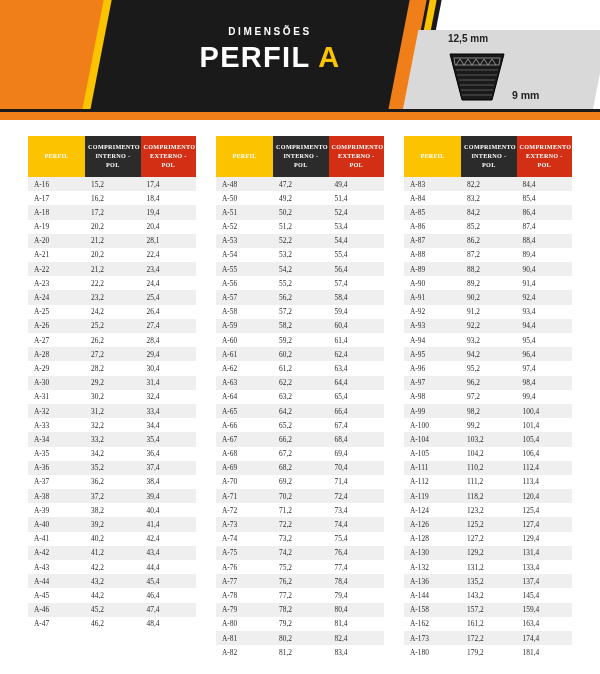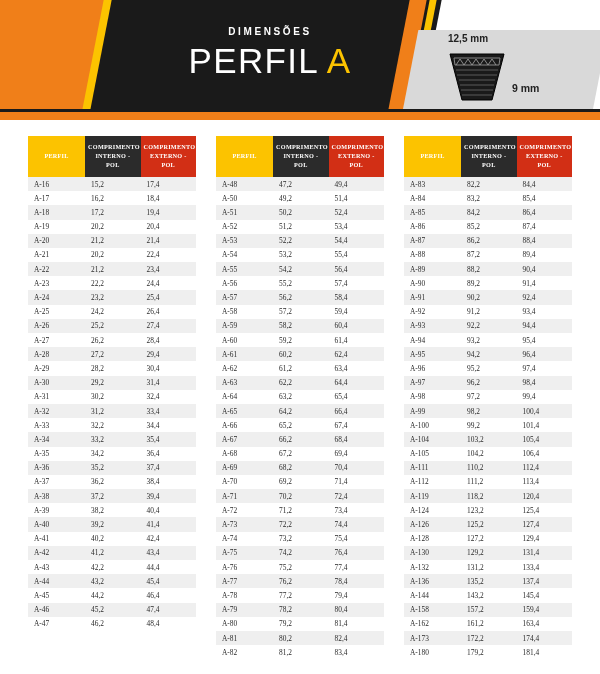--- a/index.html
+++ b/index.html
@@ -87,22 +87,22 @@
   }
   .hdr-kicker {
     font-size: 10px;
     letter-spacing: 2.6px;
     font-weight: bold;
     color: #ffffff;
     text-transform: uppercase;
     margin-bottom: 4px;
   }
   .hdr-main {
-    font-size: 35px;
-    font-weight: normal;
+    font-size: 29px;
+    font-weight: bold;
     letter-spacing: 1.3px;
     color: #ffffff;
     text-transform: uppercase;
   }
   .hdr-main .accent { color: #fcc300; }
 
   
   .belt-panel {
     position: absolute;
     left: 410px; top: 30px;
@@ -117,21 +117,21 @@
   }
   .belt-dim-top {
     position: absolute;
     left: 28px; top: 3px;
     font-size: 10px;
     font-weight: bold;
     color: #222222;
   }
   .belt-dim-right {
     position: absolute;
-    left: 92px; top: 52px;
+    left: 92px; top: 59px;
     font-size: 10.5px;
     font-weight: bold;
     color: #222222;
   }
   .belt-shape {
     position: absolute;
     left: 28px; top: 22px;
     width: 58px; height: 50px;
   }
 
@@ -261,21 +261,21 @@
               <td class="c-ext">19,4</td>
             </tr>
             <tr>
               <td class="c-perfil">A-19</td>
               <td class="c-int">20,2</td>
               <td class="c-ext">20,4</td>
             </tr>
             <tr>
               <td class="c-perfil">A-20</td>
               <td class="c-int">21,2</td>
-              <td class="c-ext">21,4</td>
+              <td class="c-ext">28,1</td>
             </tr>
             <tr>
               <td class="c-perfil">A-21</td>
               <td class="c-int">20,2</td>
               <td class="c-ext">22,4</td>
             </tr>
             <tr>
               <td class="c-perfil">A-22</td>
               <td class="c-int">21,2</td>
               <td class="c-ext">23,4</td>

